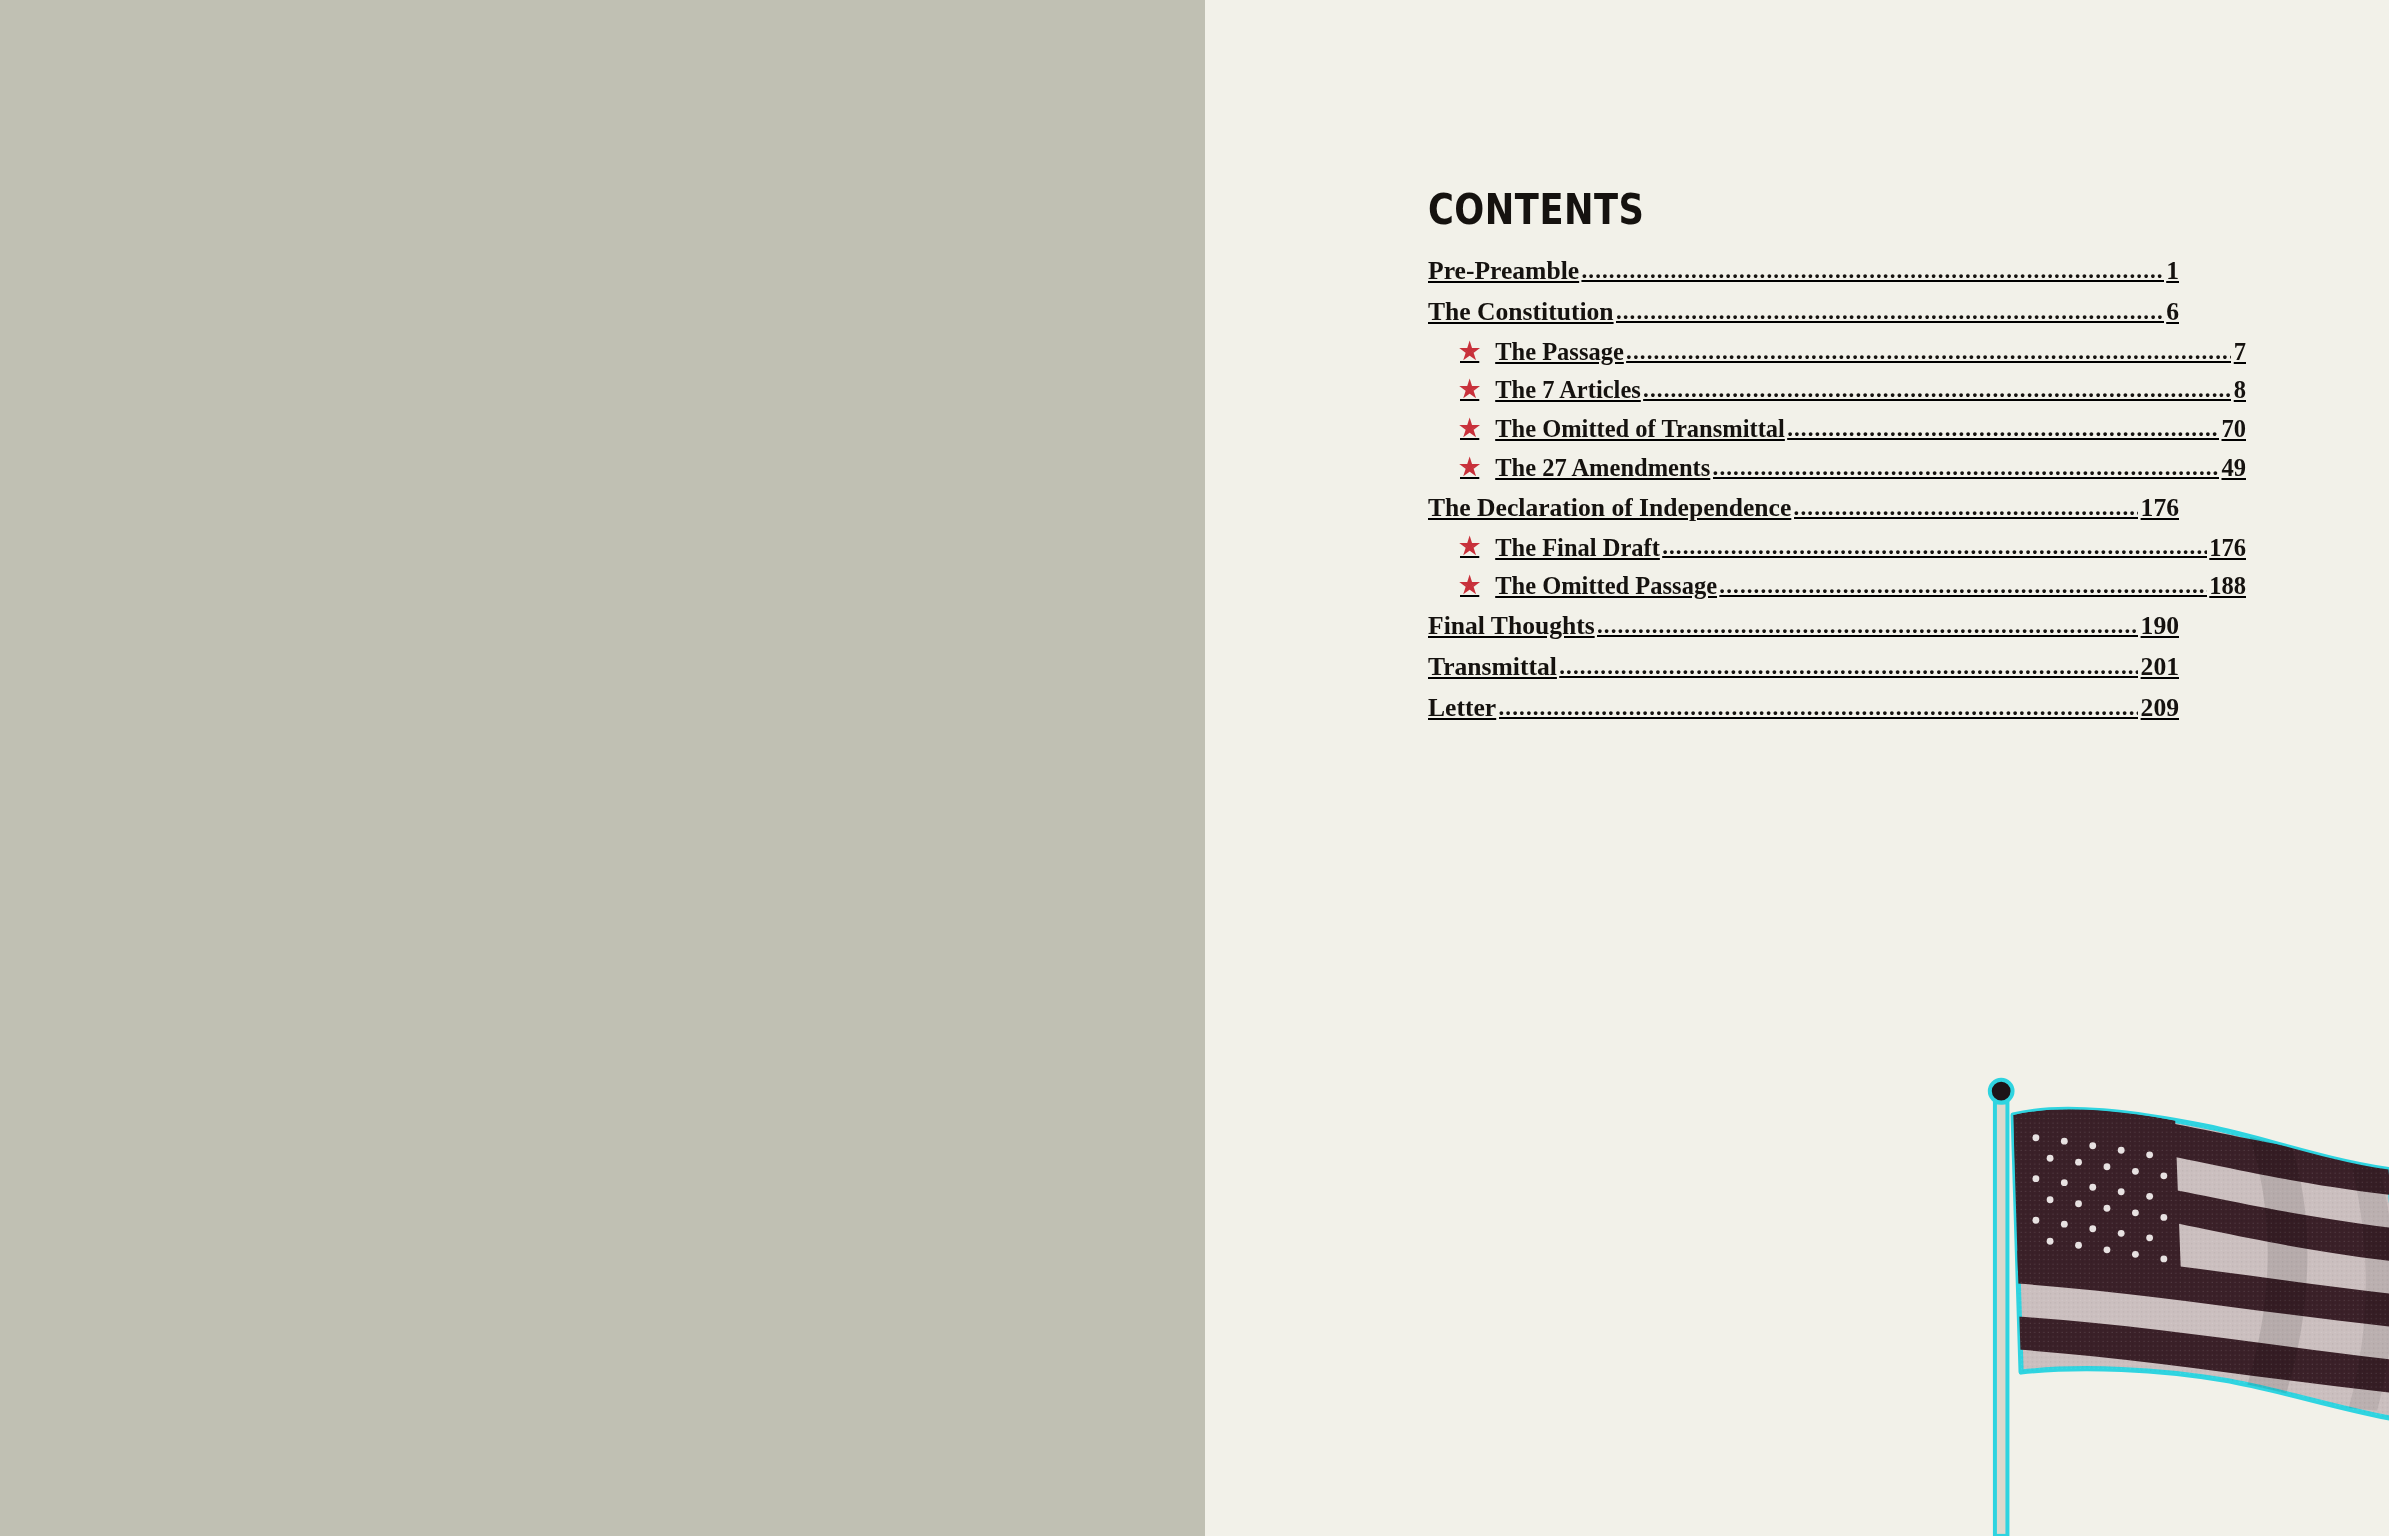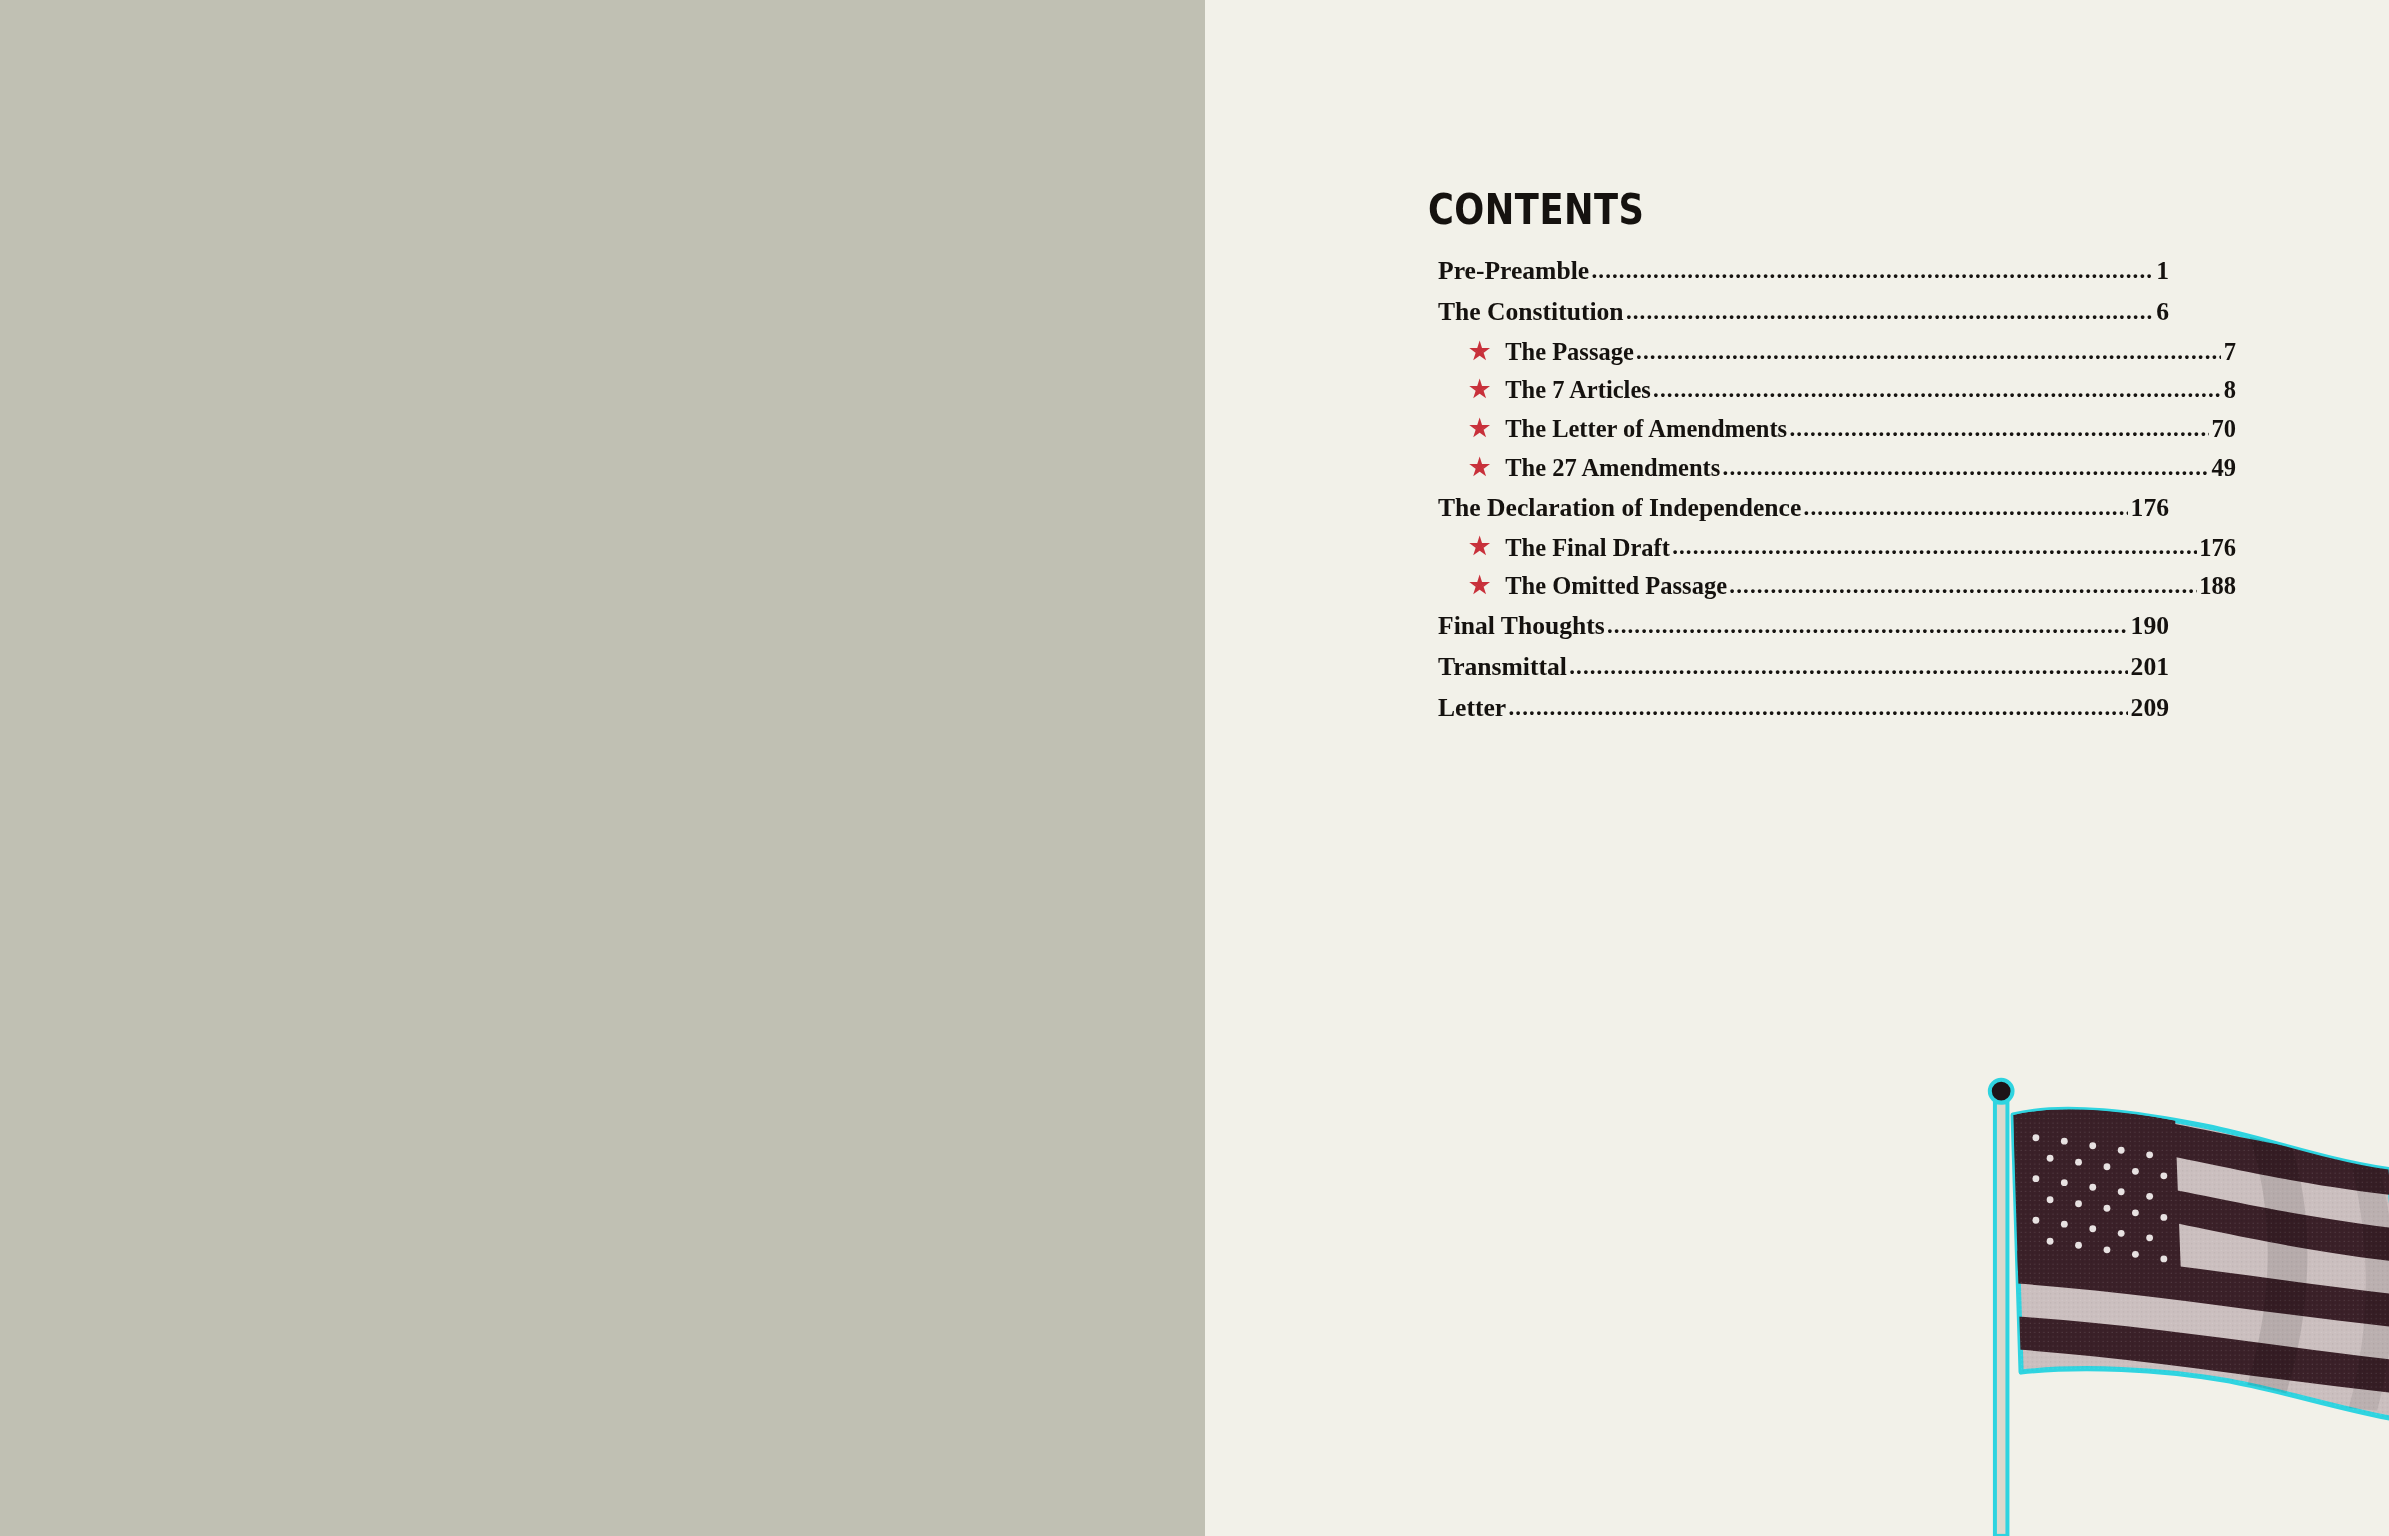--- a/index.html
+++ b/index.html
@@ -48,22 +48,23 @@
     letter-spacing: 0.6px;
     color: #15120f;
     transform: scaleX(0.82);
     transform-origin: left center;
     margin: 0 0 25px 0;
     line-height: 1;
   }
 
   .toc-list {
     list-style: none;
-    margin: 10px;
+    margin: 0;
     padding: 0;
+    text-decoration: underline;
   }
 
   .toc-row {
     display: flex;
     align-items: baseline;
     width: 100%;
     margin-bottom: 10.8px;
     color: #15120f;
   }
   .toc-row.level-1 {
@@ -162,21 +163,21 @@
 
         <li class="toc-row level-2">
           <span class="star-icon">✭</span>
           <span class="toc-label">The 7 Articles</span>
           <span class="toc-dots">................................................................................................................................</span>
           <span class="toc-page">8</span>
         </li>
 
         <li class="toc-row level-2">
           <span class="star-icon">✭</span>
-          <span class="toc-label">The Letter of Amendments</span>
+          <span class="toc-label">The Omitted of Transmittal</span>
           <span class="toc-dots">................................................................................................................................</span>
           <span class="toc-page">70</span>
         </li>
 
         <li class="toc-row level-2">
           <span class="star-icon">✭</span>
           <span class="toc-label">The 27 Amendments</span>
           <span class="toc-dots">................................................................................................................................</span>
           <span class="toc-page">49</span>
         </li>

